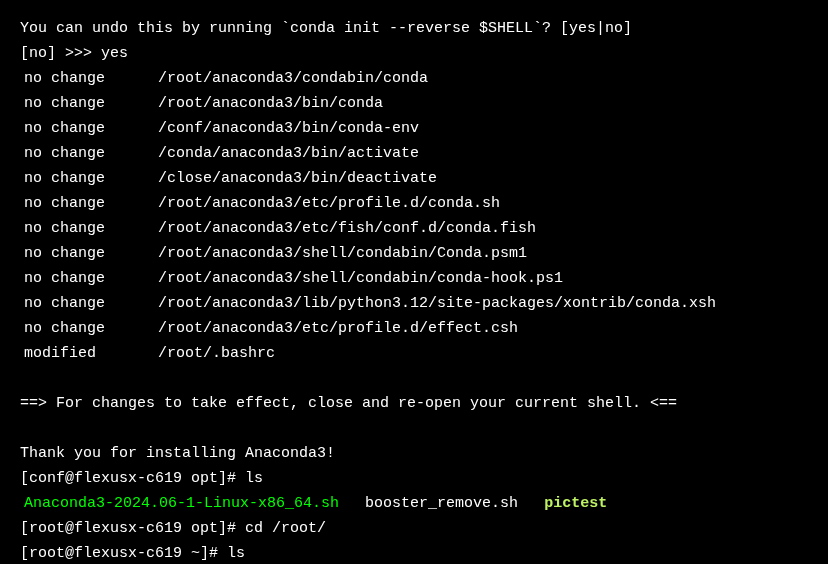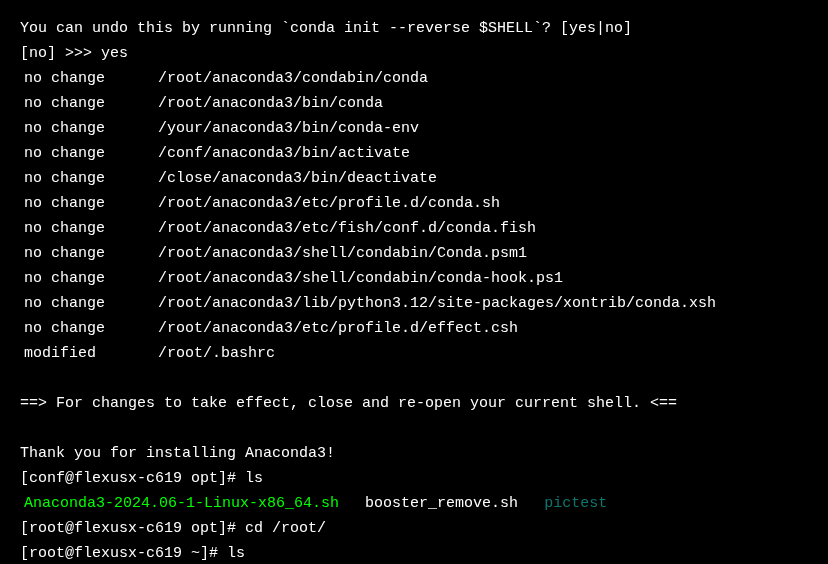--- a/index.html
+++ b/index.html
@@ -20,44 +20,44 @@
       font-weight: 500;
     }
     .terminal-line {
       white-space: pre;
     }
     .green {
       color: #00ff00;
       font-weight: normal;
     }
     .cyan {
-      color: #0f766e;
-      font-weight: normal;
+      color: #bef264;
+      font-weight: bold;
     }
     .cursor {
       background-color: #00ff00;
       display: inline-block;
       width: 9px;
       height: 17px;
       vertical-align: text-bottom;
     }
     .spacer {
       height: 21px;
     }
   </style>
 </head>
 <body>
 
 <div class="terminal-line">You can undo this by running `conda init --reverse $SHELL`? [yes|no]</div>
 <div class="terminal-line">[no] &gt;&gt;&gt; yes</div>
 
 <div class="terminal-line"><span>no change</span>     <span>/root/anaconda3/condabin/conda</span></div>
 <div class="terminal-line"><span>no change</span>     <span>/root/anaconda3/bin/conda</span></div>
-<div class="terminal-line"><span>no change</span>     <span>/your/anaconda3/bin/conda-env</span></div>
-<div class="terminal-line"><span>no change</span>     <span>/conf/anaconda3/bin/activate</span></div>
+<div class="terminal-line"><span>no change</span>     <span>/conf/anaconda3/bin/conda-env</span></div>
+<div class="terminal-line"><span>no change</span>     <span>/conda/anaconda3/bin/activate</span></div>
 <div class="terminal-line"><span>no change</span>     <span>/close/anaconda3/bin/deactivate</span></div>
 <div class="terminal-line"><span>no change</span>     <span>/root/anaconda3/etc/profile.d/conda.sh</span></div>
 <div class="terminal-line"><span>no change</span>     <span>/root/anaconda3/etc/fish/conf.d/conda.fish</span></div>
 <div class="terminal-line"><span>no change</span>     <span>/root/anaconda3/shell/condabin/Conda.psm1</span></div>
 <div class="terminal-line"><span>no change</span>     <span>/root/anaconda3/shell/condabin/conda-hook.ps1</span></div>
 <div class="terminal-line"><span>no change</span>     <span>/root/anaconda3/lib/python3.12/site-packages/xontrib/conda.xsh</span></div>
 <div class="terminal-line"><span>no change</span>     <span>/root/anaconda3/etc/profile.d/effect.csh</span></div>
 <div class="terminal-line"><span>modified </span>     <span>/root/.bashrc</span></div>
 
 <div class="spacer"></div>

